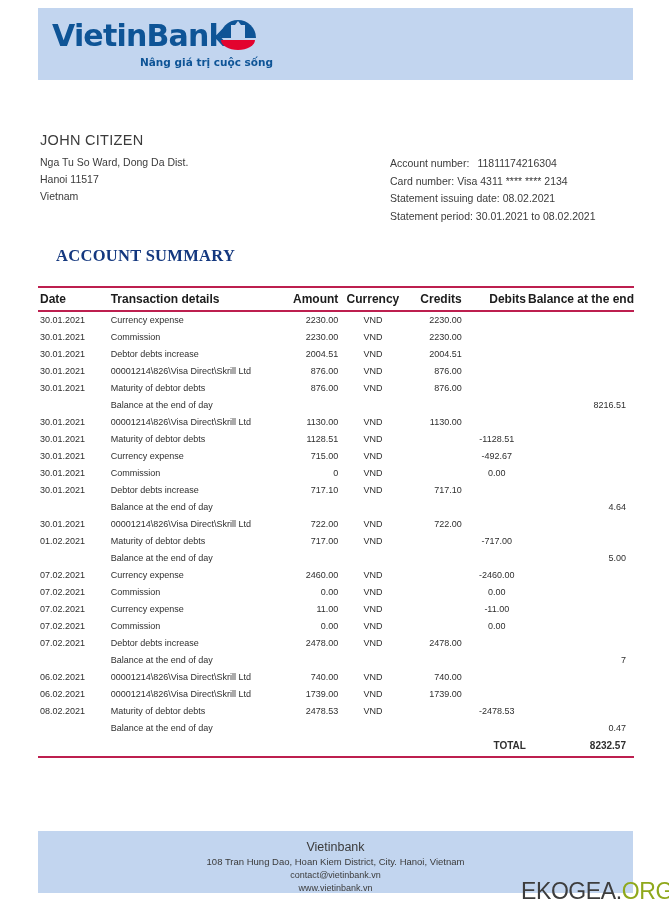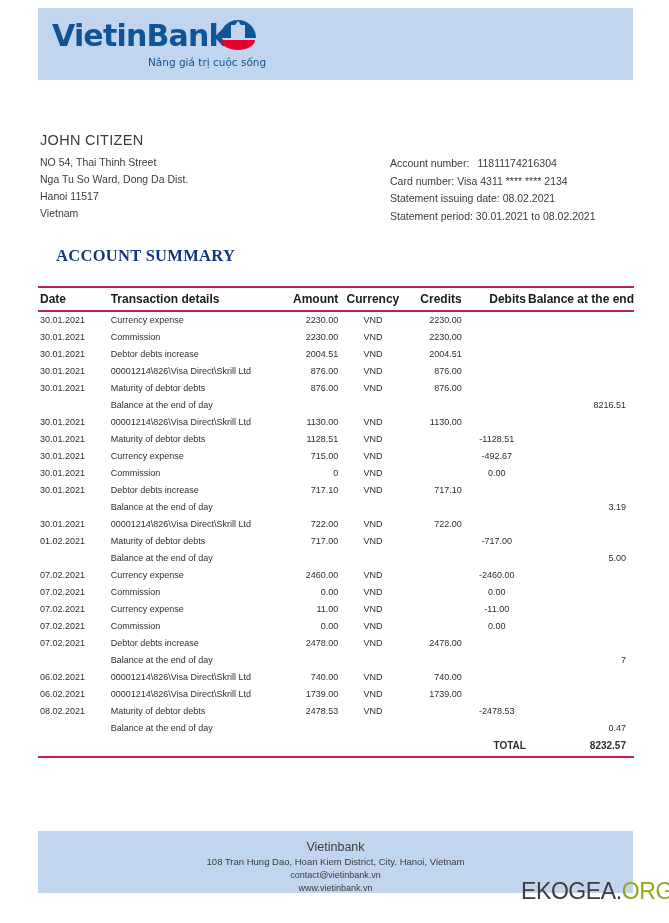--- a/index.html
+++ b/index.html
@@ -50,24 +50,23 @@
     top: 1px;
     width: 44px;
     height: 40px;
   }
   .logo-tagline {
     position: absolute;
     left: 88px;
     top: 43px;
     font-family: "DejaVu Sans", sans-serif;
     font-size: 10.5px;
-    font-weight: normal;
+    font-weight: bold;
     color: #0e5496;
     white-space: nowrap;
-    margin-left: 8px;
   }
 
   
   .customer-block {
     position: absolute;
     left: 40px;
     top: 132px;
     width: 330px;
   }
   .cust-name {
@@ -222,21 +221,20 @@
       <rect x="15" y="11" width="14" height="13" fill="#c2d5ef"></rect>
       <path d="M19 11 L22 7 L25 11 Z" fill="#c2d5ef"></path>
       <path d="M5 26 A17 10 0 0 0 39 26 Z" fill="#e3032e"></path>
     </svg>
     <div class="logo-tagline">Nâng giá trị cuộc sống</div>
   </div>
 </div>
 
 <div class="customer-block">
   <div class="cust-name">JOHN CITIZEN</div>
-  <div class="cust-line">NO 54, Thai Thinh Street</div>
   <div class="cust-line">Nga Tu So Ward, Dong Da Dist.</div>
   <div class="cust-line">Hanoi 11517</div>
   <div class="cust-line">Vietnam</div>
 </div>
 
 <div class="account-block">
   <div class="acct-line">
     <span class="lbl">Account number:</span><span class="acct-gap"></span><span class="val">11811174216304</span>
   </div>
   <div class="acct-line">
@@ -365,21 +363,21 @@
           <td class="c-deb"></td>
           <td class="c-bal"></td>
         </tr>
         <tr class="balance-row">
           <td class="c-date"></td>
           <td class="c-desc">Balance at the end of day</td>
           <td class="c-amt"></td>
           <td class="c-cur"></td>
           <td class="c-cred"></td>
           <td class="c-deb"></td>
-          <td class="c-bal">3.19</td>
+          <td class="c-bal">4.64</td>
         </tr>
         <tr>
           <td class="c-date">30.01.2021</td>
           <td class="c-desc">00001214\826\Visa Direct\Skrill Ltd</td>
           <td class="c-amt">722.00</td>
           <td class="c-cur">VND</td>
           <td class="c-cred">722.00</td>
           <td class="c-deb"></td>
           <td class="c-bal"></td>
         </tr>

